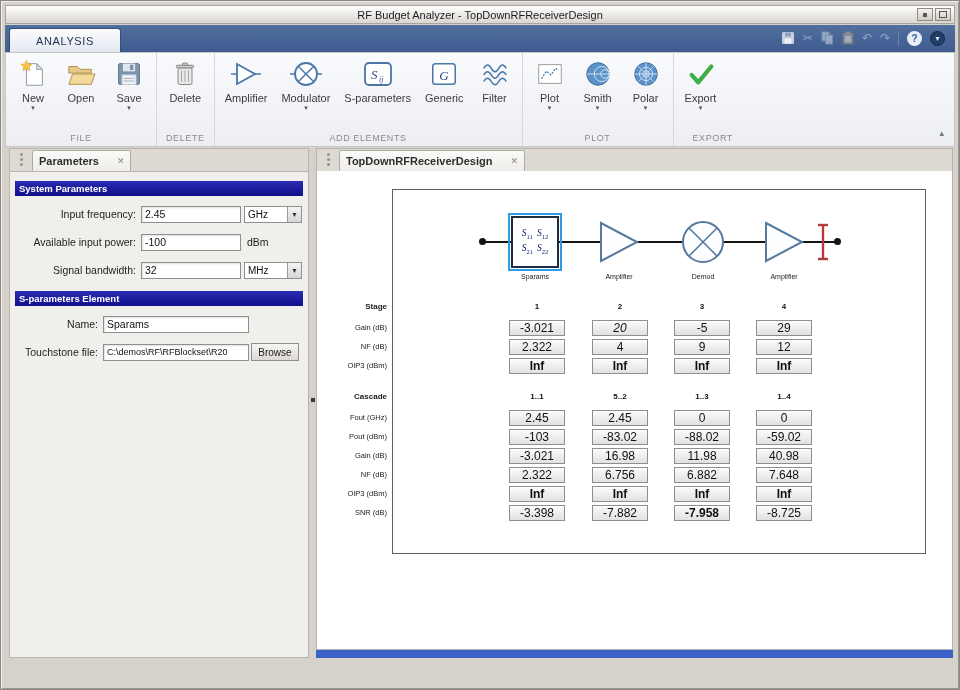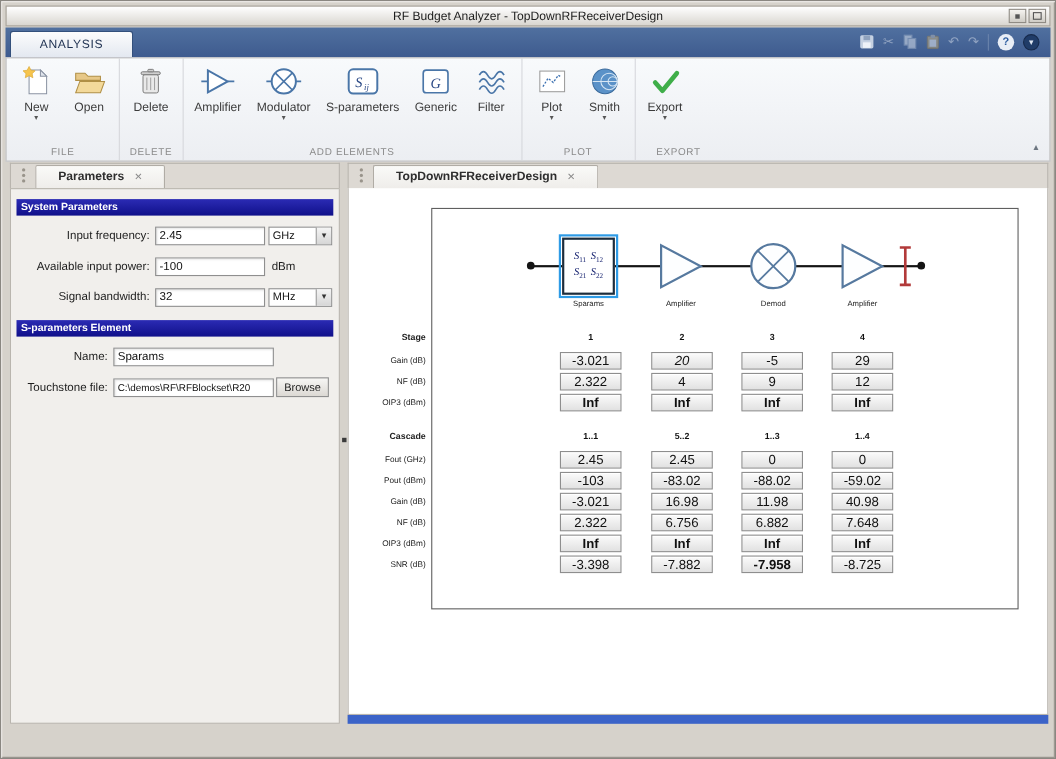--- a/index.html
+++ b/index.html
@@ -60,22 +60,22 @@
   .leftpanel { position:absolute; left:8px; top:147px; width:300px; height:510px; }
   .splitter  { position:absolute; left:308px; top:147px; width:7px; height:510px; }
   .split-handle { position:absolute; left:2px; top:250px; width:4px; height:4px; background:#3a3a3a; }
   .mainpanel { position:absolute; left:315px; top:147px; width:637px; height:510px; }
 
   .tabbar { position:relative; height:23px; background:#ddd9d3; border:1px solid #b9b5ae;
             border-bottom:none; display:flex; align-items:flex-end; padding-left:8px; }
   .grip { width:3px; height:3px; border-radius:50%; background:#99948b;
           box-shadow:0 5px 0 #99948b, 0 10px 0 #99948b; margin:0 9px 15px 2px; }
   .tab { height:21px; background:linear-gradient(#fafaf8,#efedea); border:1px solid #b0aca5;
-         border-bottom:none; border-radius:2px 2px 0 0; padding:0 20px;
-         display:flex; align-items:center; gap:9px; font-size:11px; font-weight:bold; color:#2e2e2e; }
+         border-bottom:none; border-radius:2px 2px 0 0; padding:0 6px;
+         display:flex; align-items:center; gap:18px; font-size:11px; font-weight:bold; color:#2e2e2e; }
   .tab-close { font-size:9px; color:#8a8a8a; font-weight:normal; }
 
   .pcontent { position:absolute; top:23px; left:0; right:0; bottom:0;
               background:#f1efec; border:1px solid #b9b5ae; padding-top:9px; }
   .navy-header { margin:0 5px 9px; height:15px; background:linear-gradient(#2b2bb4,#10108a);
                  color:#fff; font-size:9.5px; font-weight:bold; display:flex;
                  align-items:center; padding-left:4px; }
   .prow { display:flex; align-items:center; margin:0 5px 10px; height:18px; font-size:11px; color:#1e1e1e; }
   .plabel { width:126px; text-align:right; padding-right:5px; white-space:nowrap; font-size:10.5px; }
   .plabel2 { width:88px; text-align:right; padding-right:5px; font-size:10.5px; }
@@ -190,20 +190,34 @@
         </div>
         <div class="rbtn">
           <div class="ricon">
             <svg width="30" height="30" viewBox="0 0 32 32">
                 <path d="M3 8 h9 l3 3 h12 v4 H3 z" fill="#e7c888" stroke="#b08f45"></path>
                 <path d="M3 27 l4-11 h24 l-4 11 z" fill="#f3d99a" stroke="#b08f45"></path>
               </svg>
           </div>
           <div class="rlabel">Open</div>
         </div>
+        <div class="rbtn">
+          <div class="ricon">
+            <svg width="28" height="28" viewBox="0 0 32 32">
+                <rect x="4" y="4" width="24" height="24" rx="2" fill="#7d92ac" stroke="#5c7089"></rect>
+                <rect x="9" y="4" width="14" height="9" fill="#dfe6ef"></rect>
+                <rect x="17" y="5.5" width="4" height="6" fill="#7d92ac"></rect>
+                <rect x="8" y="17" width="16" height="11" fill="#eef2f7" stroke="#c2cad6"></rect>
+                <line x1="10" y1="21" x2="22" y2="21" stroke="#9aa7b8"></line>
+                <line x1="10" y1="24" x2="22" y2="24" stroke="#9aa7b8"></line>
+              </svg>
+          </div>
+          <div class="rlabel">Save</div>
+          <div class="rcaret">▾</div>
+        </div>
       </div>
       <div class="rsec-label">FILE</div>
     </div>
 
     <div class="rsection">
       <div class="rbuttons">
         <div class="rbtn">
           <div class="ricon">
             <svg width="28" height="28" viewBox="0 0 32 32">
                 <rect x="8" y="9" width="16" height="19" rx="2" fill="#e9e9e9" stroke="#7a7a7a"></rect>
@@ -293,20 +307,35 @@
         <div class="rbtn">
           <div class="ricon">
             <svg width="30" height="30" viewBox="0 0 32 32">
                 <circle cx="16" cy="16" r="12" fill="#5b92c8" stroke="#3c6b9c"></circle>
                 <circle cx="20" cy="16" r="8" fill="none" stroke="#d6e6f4"></circle>
                 <circle cx="23.5" cy="16" r="4.5" fill="none" stroke="#d6e6f4"></circle>
                 <line x1="4" y1="16" x2="28" y2="16" stroke="#d6e6f4"></line>
               </svg>
           </div>
           <div class="rlabel">Smith</div>
+          <div class="rcaret">▾</div>
+        </div>
+        <div class="rbtn">
+          <div class="ricon">
+            <svg width="30" height="30" viewBox="0 0 32 32">
+                <circle cx="16" cy="16" r="12" fill="#5b92c8" stroke="#3c6b9c"></circle>
+                <circle cx="16" cy="16" r="7" fill="none" stroke="#d6e6f4"></circle>
+                <circle cx="16" cy="16" r="3.5" fill="none" stroke="#d6e6f4"></circle>
+                <line x1="4" y1="16" x2="28" y2="16" stroke="#d6e6f4"></line>
+                <line x1="16" y1="4" x2="16" y2="28" stroke="#d6e6f4"></line>
+                <line x1="7.5" y1="7.5" x2="24.5" y2="24.5" stroke="#d6e6f4" stroke-width=".7"></line>
+                <line x1="24.5" y1="7.5" x2="7.5" y2="24.5" stroke="#d6e6f4" stroke-width=".7"></line>
+              </svg>
+          </div>
+          <div class="rlabel">Polar</div>
           <div class="rcaret">▾</div>
         </div>
       </div>
       <div class="rsec-label">PLOT</div>
     </div>
 
     <div class="rsection">
       <div class="rbuttons" style="justify-content:flex-start;">
         <div class="rbtn">
           <div class="ricon">

